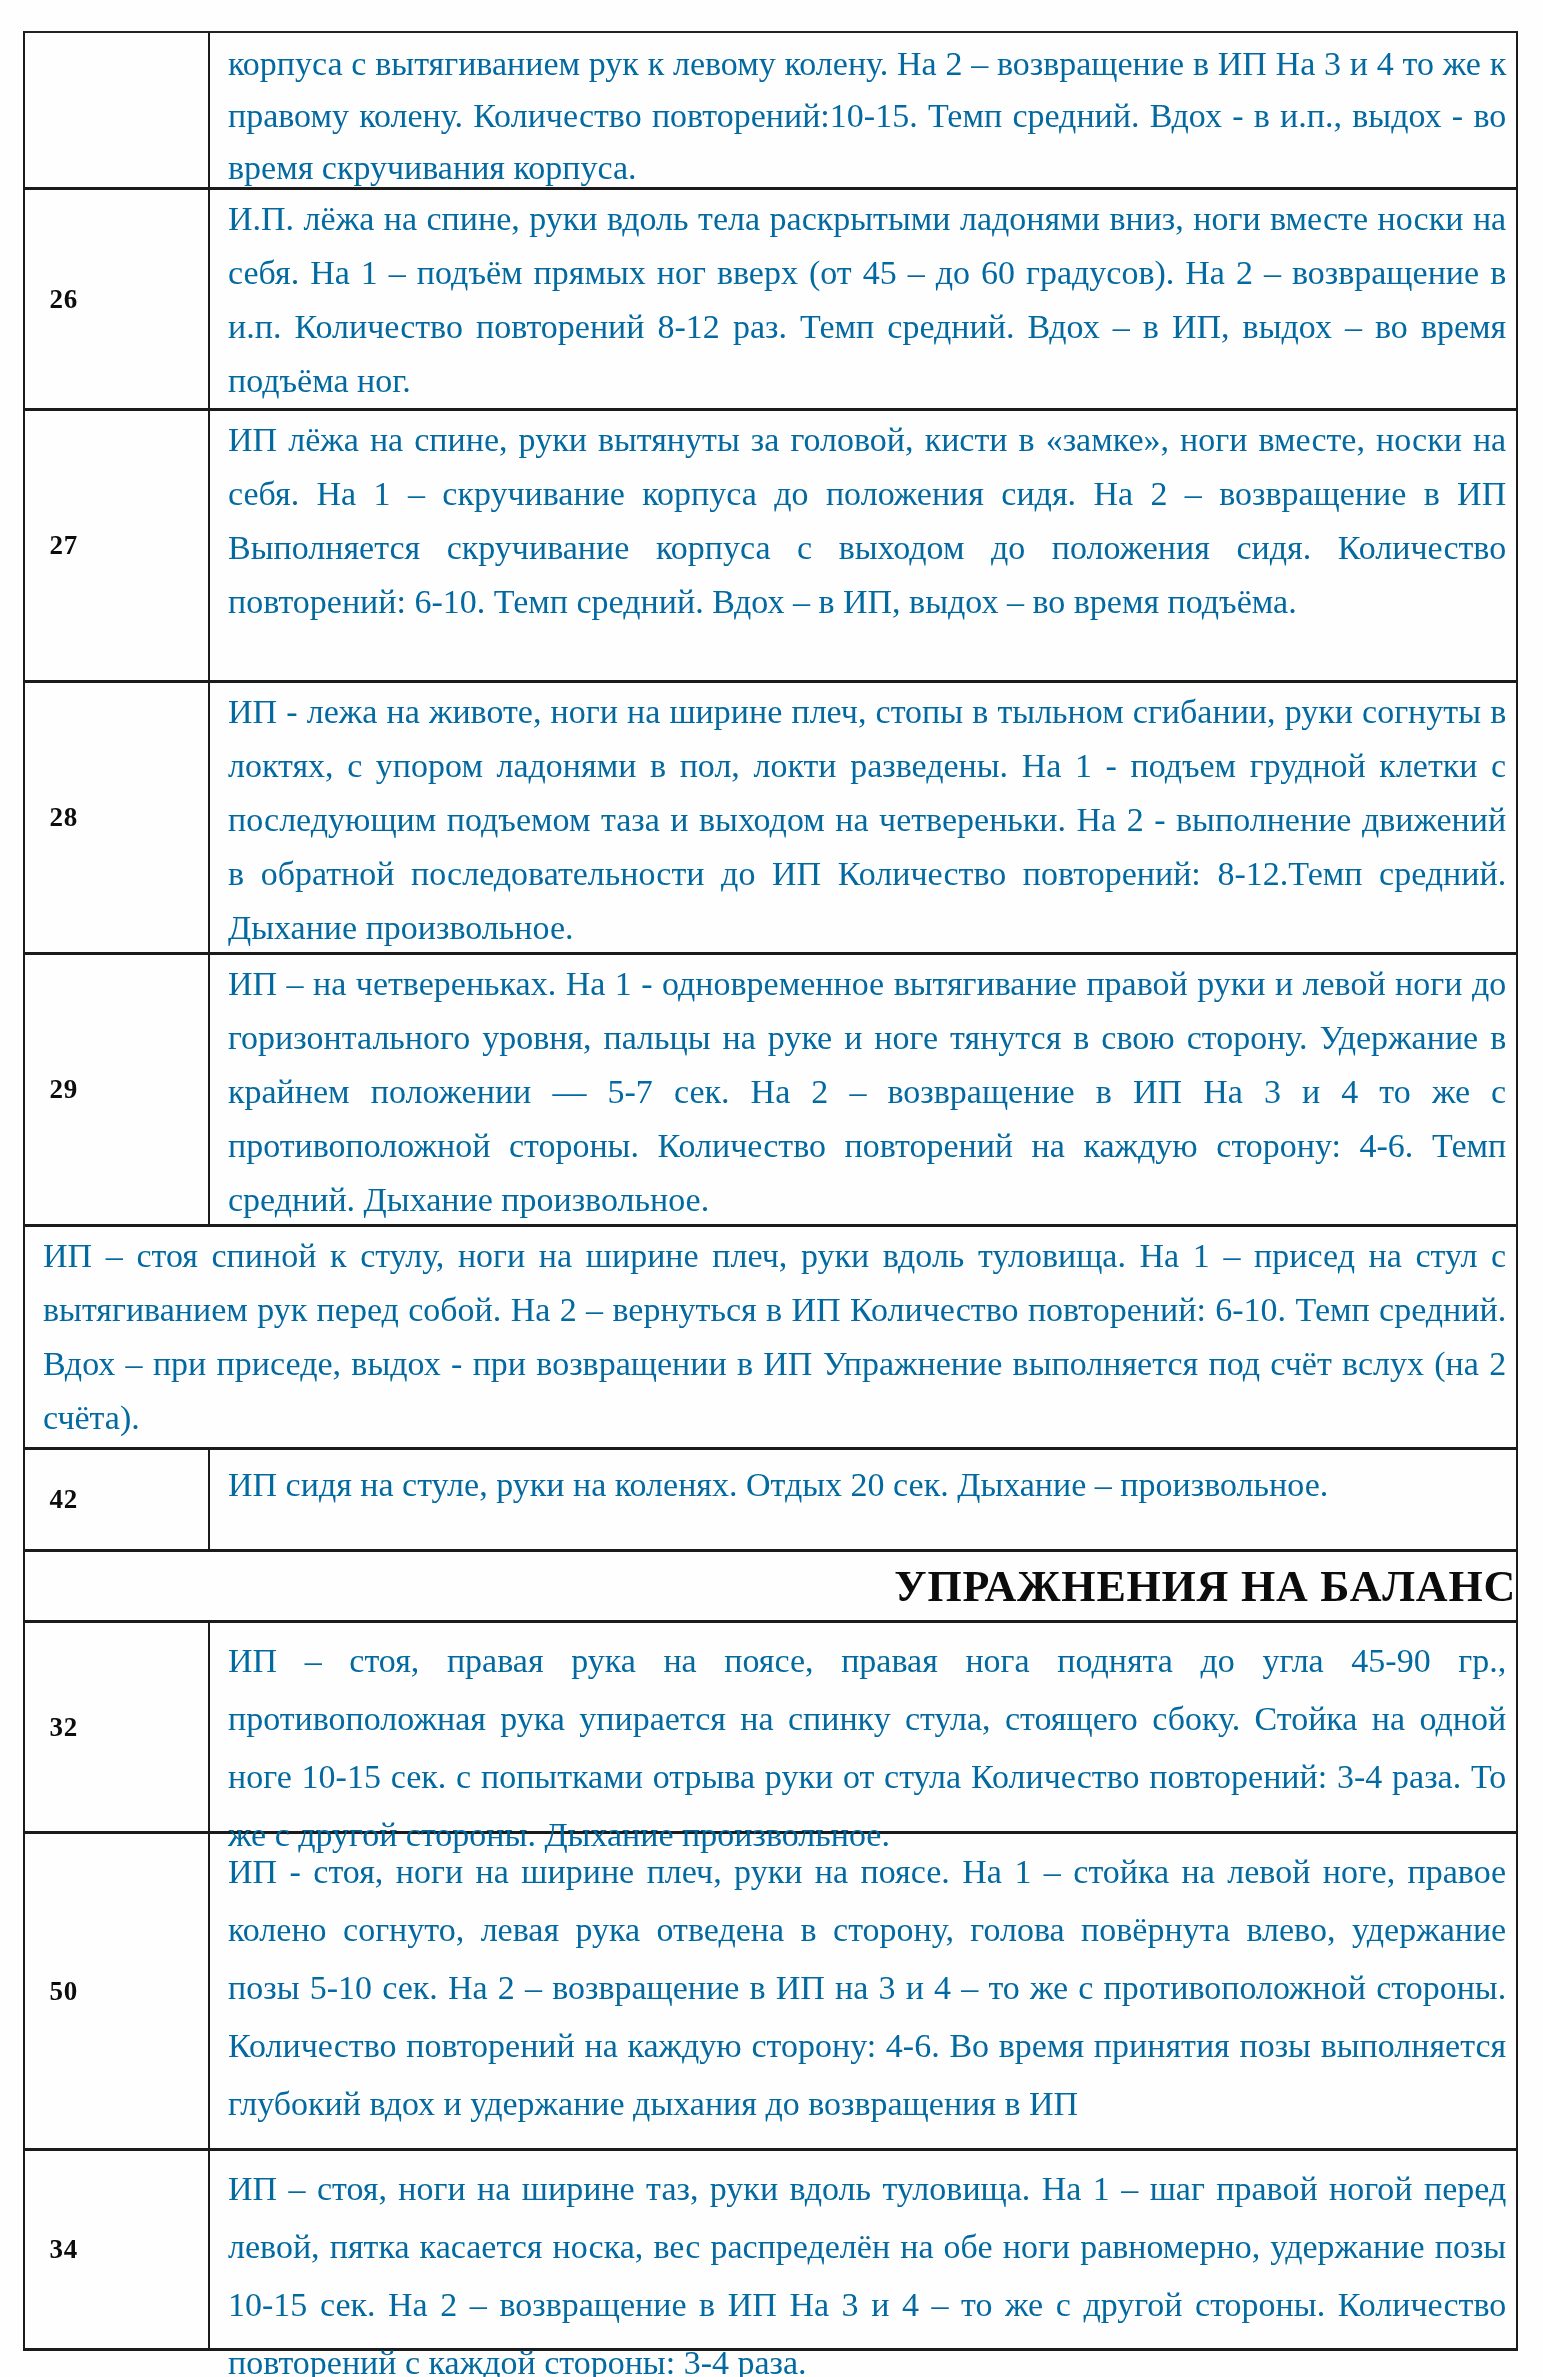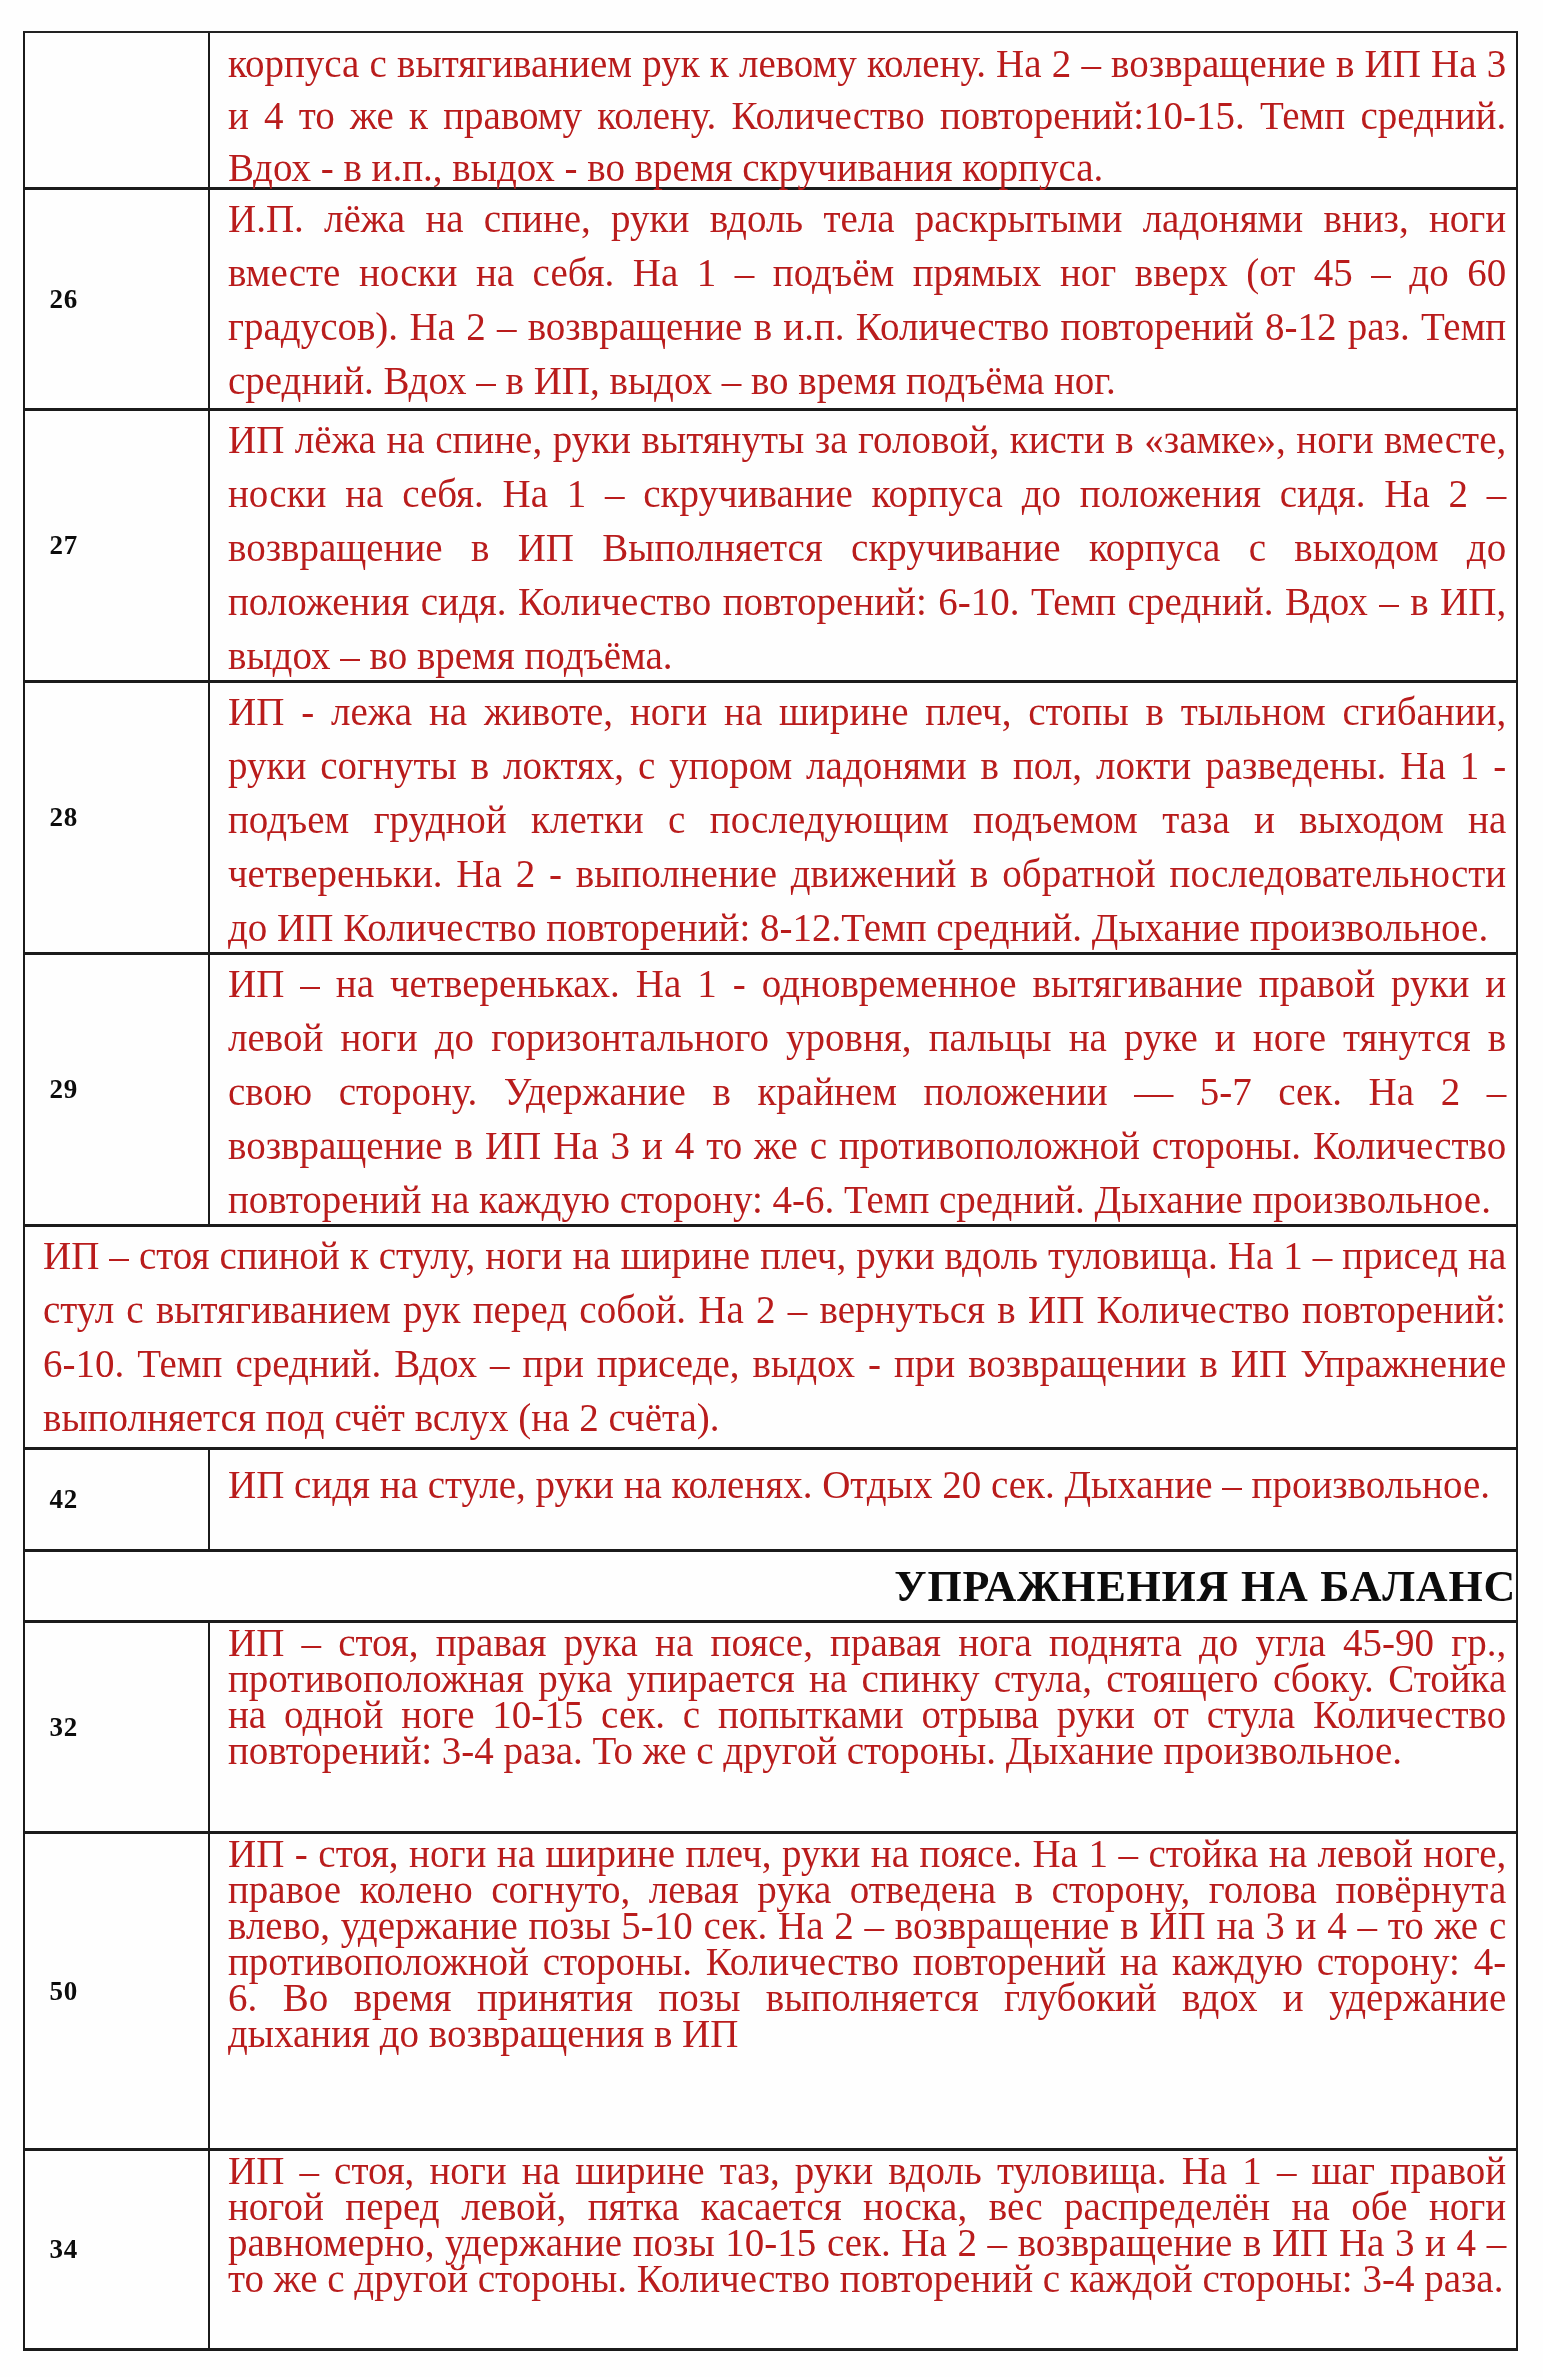--- a/index.html
+++ b/index.html
@@ -45,27 +45,27 @@
     align-items: center;
     padding-left: 24.5px;
     font-weight: 700;
     font-size: 27px;
     letter-spacing: 0.8px;
   }
   .cell-text {
     flex: 1 1 auto;
     box-sizing: border-box;
     padding: 1.6px 9.8px 0 18px;
-    font-size: 39px;
+    font-size: 34px;
     line-height: 54px;
     text-align: justify;
     hyphens: none;
-    color: #b91c1c;
+    color: #0369a1;
   }
-  .tight .cell-text { line-height: 36px; }
+  .tight .cell-text { line-height: 58px; margin-top: 7px; }
   .r-cont   { height: 157px; }
   .r-cont .cell-text { line-height: 52px; padding-top: 4.9px; }
   .r-26     { height: 221px; }
   .r-27     { height: 272px; }
   .r-28     { height: 272px; }
   .r-29     { height: 272px; }
   .r-30     { height: 223px; }
   .r-31     { height: 102px; }
   .r-31 .cell-text { padding-top: 8.2px; }
   .r-header { height: 77px; }

